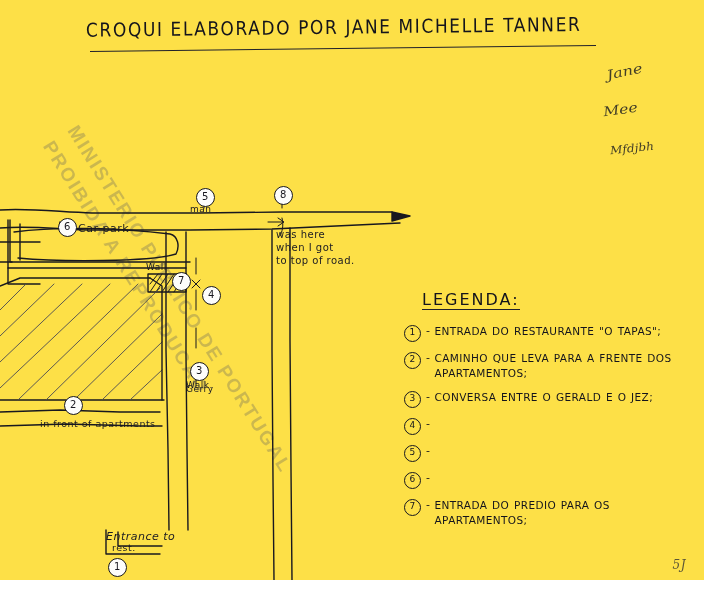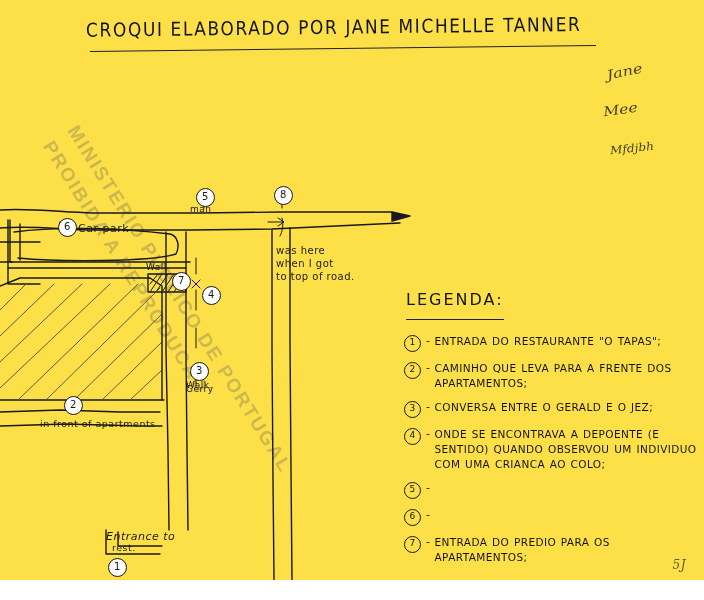--- a/index.html
+++ b/index.html
@@ -112,24 +112,24 @@
   
   #legend {
     position: absolute;
     left: 400px;
     top: 290px;
     width: 300px;
   }
   #legend-title {
     font-size: 16px;
     letter-spacing: 2px;
-    margin-left: 6px;
+    margin-left: 22px;
     display: inline-block;
     border-bottom: 1.4px solid #20202a;
-    padding-bottom: 10px;
+    padding-bottom: 0;
   }
   #legend-list {
     margin-top: 14px;
   }
   .legend-row {
     position: relative;
     display: flex;
     align-items: flex-start;
     margin-bottom: 9px;
     padding-left: 4px;
@@ -253,21 +253,21 @@
 
     
     <div class="sk-label hand" style="left:78px; top:72px;">Car park</div>
     <div class="sk-label hand" style="left:146px; top:112px; font-size:9px;">Wall</div>
     <div class="sk-label hand" style="left:40px; top:268px; font-size:9.5px;">in front of apartments</div>
     <div class="sk-label hand" style="left:106px; top:380px; font-size:11px;font-style:italic;">Entrance to</div>
     <div class="sk-label hand" style="left:112px; top:392px; font-size:9.5px;">rest.</div>
     <div class="sk-label hand" style="left:190px; top:54px; font-size:9px;">man</div>
     <div class="sk-label hand" style="left:186px; top:230px; font-size:9px;">Walk.</div>
     <div class="sk-label hand" style="left:186px; top:234px; font-size:9px;">Gerry</div>
-    <div class="note hand" style="left:276px; top:78px; white-space:pre;margin-top:16px;">was here
+    <div class="note hand" style="left:276px; top:78px; white-space:pre;">was here
 when I got
 to top of road.</div>
 
     
     <div class="marker hand" style="left:196px; top:38px;">5</div>
     <div class="marker hand" style="left:274px; top:36px;">8</div>
     <div class="marker hand" style="left:58px;  top:68px;">6</div>
     <div class="marker hand" style="left:172px; top:122px;">7</div>
     <div class="marker hand" style="left:202px; top:136px;">4</div>
     <div class="marker hand" style="left:190px; top:212px;">3</div>
@@ -293,21 +293,20 @@
 
       <div class="legend-row">
         <span class="legend-num hand">3</span>
         <span class="legend-dash hand">-</span>
         <span class="legend-text hand">CONVERSA ENTRE O GERALD E O JEZ;</span>
       </div>
 
       <div class="legend-row">
         <span class="legend-num hand">4</span>
         <span class="legend-dash hand">-</span>
-        <span class="legend-text hand">ONDE SE ENCONTRAVA A DEPOENTE (E SENTIDO) QUANDO OBSERVOU UM INDIVIDUO COM UMA CRIANCA AO COLO;</span>
       </div>
 
       <div class="legend-row">
         <span class="legend-num hand">5</span>
         <span class="legend-dash hand">-</span>
       </div>
 
       <div class="legend-row">
         <span class="legend-num hand">6</span>
         <span class="legend-dash hand">-</span>

